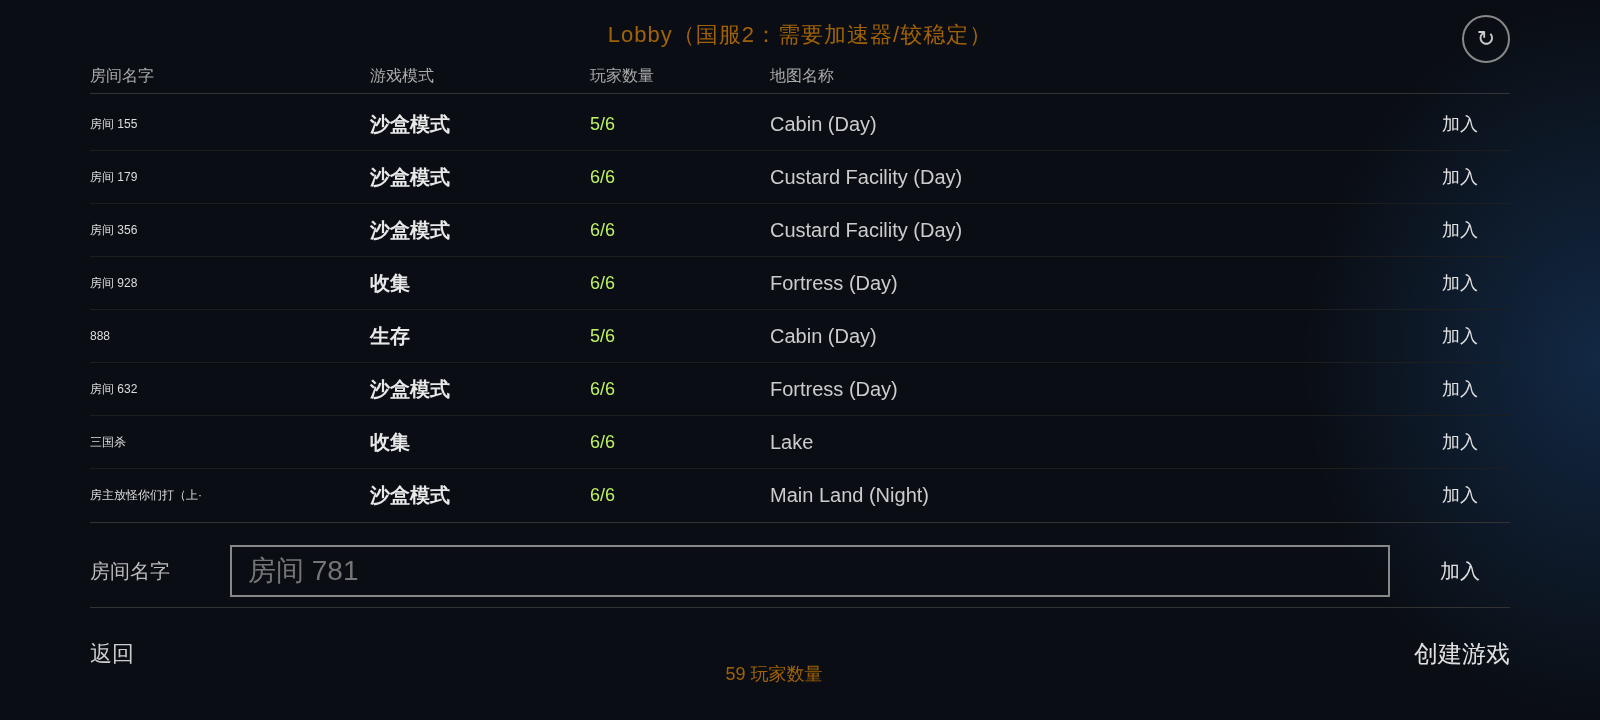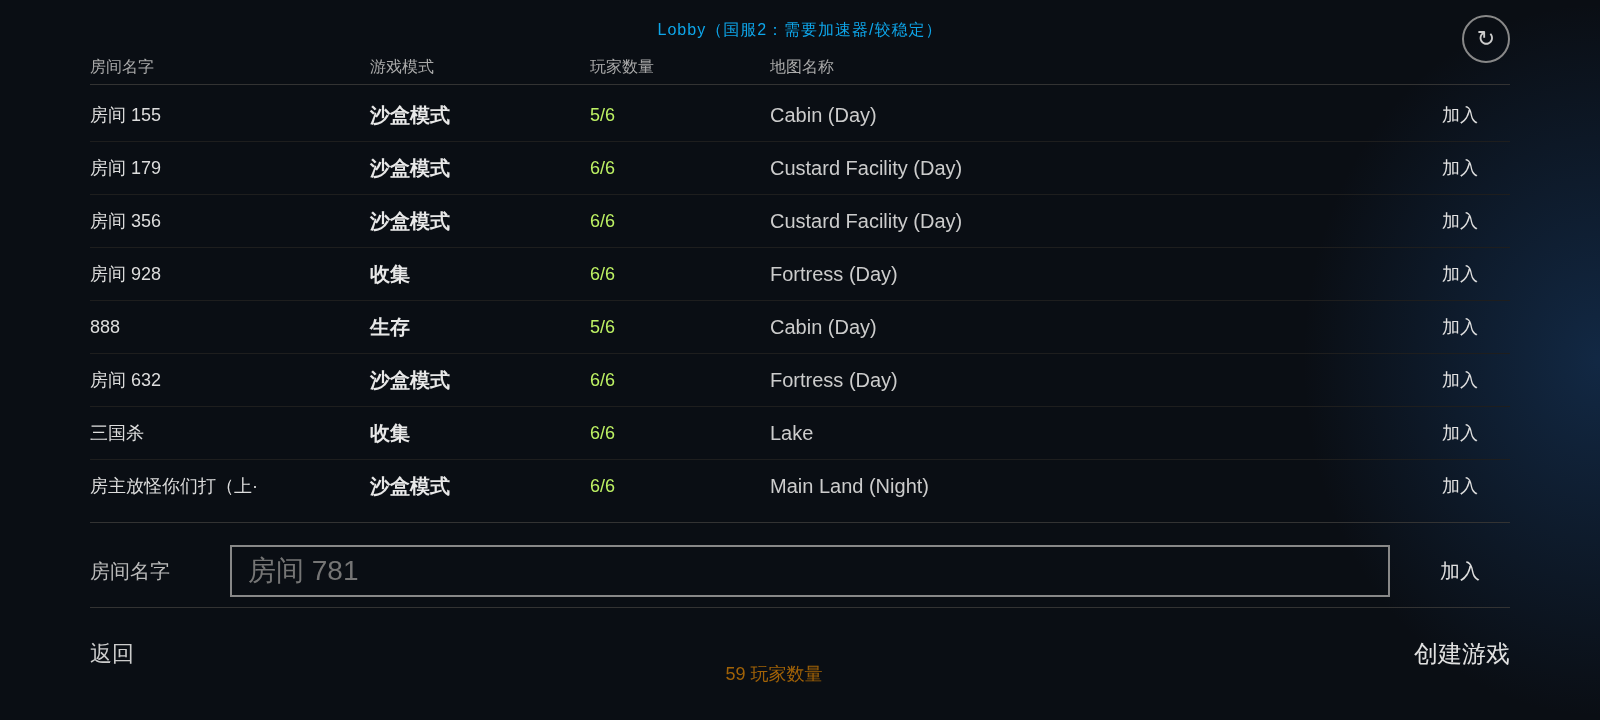--- a/index.html
+++ b/index.html
@@ -35,22 +35,22 @@
     
     .header {
       display: flex;
       justify-content: center;
       align-items: center;
       position: relative;
       margin-bottom: 10px;
     }
 
     .header-title {
-      font-size: 16px;
-      color: #0ea5e9;
+      font-size: 22px;
+      color: #a16207;
       letter-spacing: 1px;
     }
 
     .refresh-btn {
       position: absolute;
       right: 0;
       top: -5px;
       width: 48px;
       height: 48px;
       border: 2px solid #888;
@@ -87,21 +87,21 @@
 
     .room-row {
       display: grid;
       grid-template-columns: 280px 220px 180px 1fr 100px;
       padding: 10px 0;
       border-bottom: 1px solid #1e1e1e;
       align-items: center;
     }
 
     .room-name {
-      font-size: 18px;
+      font-size: 12px;
       color: #ddd;
     }
 
     .room-mode {
       font-size: 20px;
       font-weight: bold;
       color: #e8e8e8;
     }
 
     .room-players {

